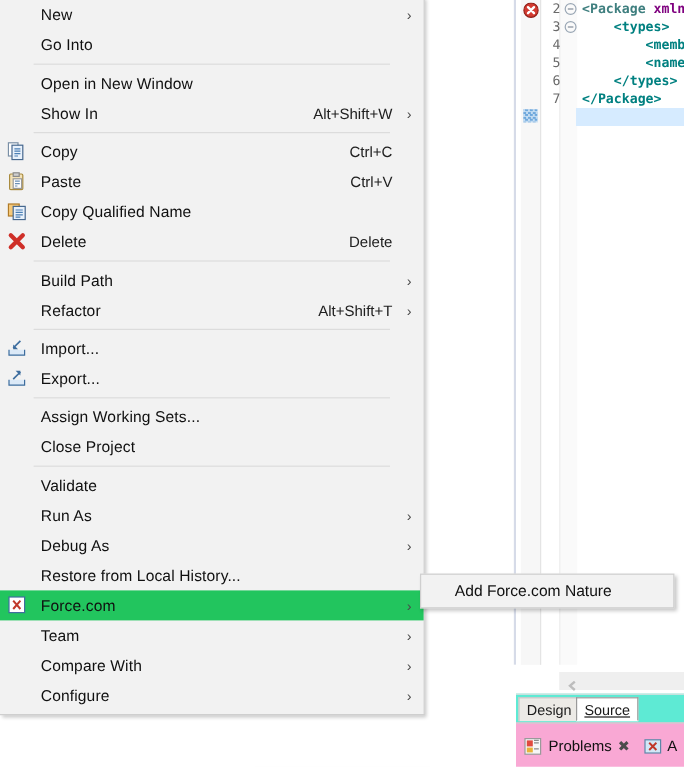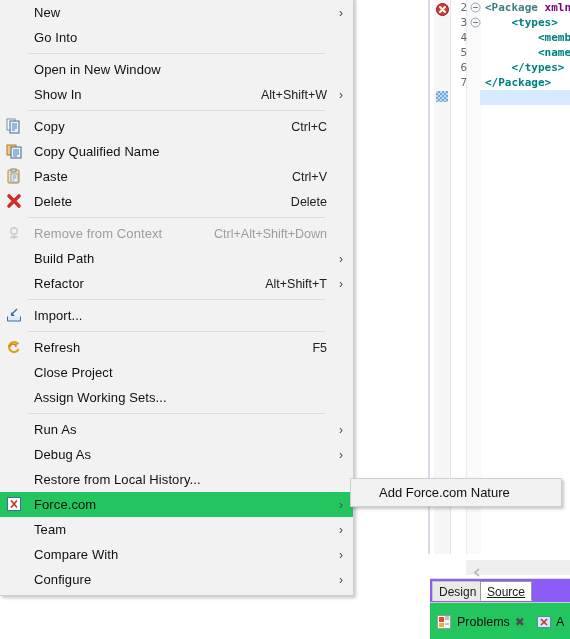--- a/index.html
+++ b/index.html
@@ -32,25 +32,25 @@
 
   .err-icon{position:absolute;left:436px;top:2px;width:13px;height:13px;}
   .ovr-box{position:absolute;left:436px;top:91px;width:12px;height:11px;
     background:
       repeating-conic-gradient(#6fa8dc 0% 25%, #c3dcf2 0% 50%) 0 0/4px 4px;}
 
   
   .hscroll{position:absolute;left:466px;top:560px;width:104px;height:15px;background:#efefef;}
   .hscroll .arrow{position:absolute;left:7px;top:3px;}
   .hsep{position:absolute;left:466px;top:554px;width:104px;height:6px;background:#ffffff;}
-  .tabstrip{position:absolute;left:430px;top:578px;width:140px;height:24px;background:#8b5cf6;border-top:1px solid #e0e0e0;}
+  .tabstrip{position:absolute;left:430px;top:578px;width:140px;height:24px;background:#5eead4;border-top:1px solid #e0e0e0;}
   .etab{position:absolute;top:2px;height:20px;line-height:20px;font-size:12px;color:#1b1b1b;padding:0 6px;box-sizing:border-box;}
   .etab.inactive{background:#eceae6;border:1px solid #c5c5c5;border-bottom:none;}
   .etab.active{background:#ffffff;border:1px solid #9a9a9a;border-bottom:1px solid #ffffff;text-decoration:underline;}
-  .bottomview{position:absolute;left:430px;top:602px;width:140px;height:37px;background:#22c55e;border-top:1px solid #cfcfcf;}
+  .bottomview{position:absolute;left:430px;top:602px;width:140px;height:37px;background:#f9a8d4;border-top:1px solid #cfcfcf;}
   .bv-tab{position:absolute;top:6px;height:26px;display:flex;align-items:center;font-size:12.5px;color:#111;}
   .bv-close{margin-left:5px;color:#4c4c4c;font-size:12px;}
   .left-white{position:absolute;left:358px;top:0;width:70px;height:639px;background:#ffffff;}
   .bl-white{position:absolute;left:358px;top:554px;width:75px;height:85px;background:#ffffff;}
 
   
   #ctx-menu{
     position:absolute;left:0;top:-3px;width:354px;
     background:#f2f2f2;border:1px solid #cfcfcf;border-left:none;border-top:none;
     box-shadow:2px 2px 3px rgba(0,0,0,.22);
@@ -175,88 +175,81 @@
       <span class="ico"><svg width="16" height="16" viewBox="0 0 16 16">
           <rect x="1" y="1" width="8" height="11" fill="#fdfdfd" stroke="#7a8fa6"></rect>
           <rect x="4" y="3" width="9" height="12" fill="#e8f1fb" stroke="#46688f"></rect>
           <path d="M6 6h5M6 8h5M6 10h5M6 12h3" stroke="#4a7fb5" stroke-width="1"></path>
         </svg></span>
       <span class="lbl">Copy</span>
       <span class="acc">Ctrl+C</span>
     </div>
     <div class="mi">
       <span class="ico"><svg width="16" height="16" viewBox="0 0 16 16">
-          <rect x="1" y="2" width="9" height="10" fill="#f6c97a" stroke="#b07b28"></rect>
-          <rect x="5" y="4" width="10" height="11" fill="#e8f1fb" stroke="#46688f"></rect>
-          <path d="M7 7h6M7 9h6M7 11h6M7 13h4" stroke="#4a7fb5" stroke-width="1"></path>
-        </svg></span>
-      <span class="lbl">Copy Qualified Name</span>
-    </div>
-    <div class="mi">
-      <span class="ico"><svg width="16" height="16" viewBox="0 0 16 16">
           <rect x="2" y="2" width="11" height="13" rx="1" fill="#f3e2b8" stroke="#a98b3e"></rect>
           <rect x="5" y="1" width="5" height="3" fill="#cfcfcf" stroke="#8a8a8a"></rect>
           <rect x="5" y="6" width="7" height="8" fill="#fdfdfd" stroke="#9a9a9a"></rect>
           <path d="M6.5 8h4M6.5 10h4M6.5 12h2" stroke="#6a8fb5"></path>
         </svg></span>
       <span class="lbl">Paste</span>
       <span class="acc">Ctrl+V</span>
     </div>
     <div class="mi">
       <span class="ico"><svg width="16" height="16" viewBox="0 0 16 16">
+          <rect x="1" y="2" width="9" height="10" fill="#f6c97a" stroke="#b07b28"></rect>
+          <rect x="5" y="4" width="10" height="11" fill="#e8f1fb" stroke="#46688f"></rect>
+          <path d="M7 7h6M7 9h6M7 11h6M7 13h4" stroke="#4a7fb5" stroke-width="1"></path>
+        </svg></span>
+      <span class="lbl">Copy Qualified Name</span>
+    </div>
+    <div class="mi">
+      <span class="ico"><svg width="16" height="16" viewBox="0 0 16 16">
           <path d="M3 3 L13 13 M13 3 L3 13" stroke="#cf2f28" stroke-width="3.6" stroke-linecap="round"></path>
         </svg></span>
       <span class="lbl">Delete</span>
       <span class="acc">Delete</span>
     </div>
     <div class="msep"></div>
-    <div class="mi disabled">
-      <span class="ico"><svg width="16" height="16" viewBox="0 0 16 16" opacity="0.45">
-          <circle cx="8" cy="6" r="3.2" fill="none" stroke="#9a9a9a" stroke-width="1.4"></circle>
-          <path d="M4 12 L12 12" stroke="#9a9a9a" stroke-width="1.4"></path>
-          <path d="M8 9 L8 13 M6 11.5 L8 13.5 L10 11.5" stroke="#9a9a9a" stroke-width="1.2" fill="none"></path>
-        </svg></span>
-      <span class="lbl">Remove from Context</span>
-      <span class="acc">Ctrl+Alt+Shift+Down</span>
-    </div>
     <div class="mi">
       <span class="lbl">Build Path</span>
       <span class="arr">›</span>
     </div>
     <div class="mi">
       <span class="lbl">Refactor</span>
       <span class="acc">Alt+Shift+T</span>
       <span class="arr">›</span>
     </div>
     <div class="msep"></div>
     <div class="mi">
       <span class="ico"><svg width="16" height="16" viewBox="0 0 16 16">
           <path d="M1.5 9.5 L1.5 14 L14.5 14 L14.5 9.5" fill="#dbe9f7" stroke="#3d6d9e"></path>
           <path d="M11 2 L5 8" stroke="#3d6d9e" stroke-width="1.4"></path>
           <path d="M5 5 L5 9 L9 9" fill="#3d6d9e"></path>
         </svg></span>
       <span class="lbl">Import...</span>
     </div>
-    <div class="msep"></div>
-    <div class="mi">
-      <span class="ico"><svg width="16" height="16" viewBox="0 0 16 16">
-          <path d="M12 5 A5 5 0 1 0 12.6 10" fill="none" stroke="#e0a020" stroke-width="2.2"></path>
-          <path d="M9 2 L13.5 4.5 L9.5 6.5 Z" fill="#e0a020"></path>
-          <path d="M4 8 A3 3 0 0 1 10 8" fill="none" stroke="#c98a10" stroke-width="1.6"></path>
-        </svg></span>
-      <span class="lbl">Refresh</span>
-      <span class="acc">F5</span>
+    <div class="mi">
+      <span class="ico"><svg width="16" height="16" viewBox="0 0 16 16">
+          <path d="M1.5 9.5 L1.5 14 L14.5 14 L14.5 9.5" fill="#dbe9f7" stroke="#3d6d9e"></path>
+          <path d="M5 9 L11 3" stroke="#3d6d9e" stroke-width="1.4"></path>
+          <path d="M11 6 L11 2 L7 2" fill="#3d6d9e"></path>
+        </svg></span>
+      <span class="lbl">Export...</span>
+    </div>
+    <div class="msep"></div>
+    <div class="mi">
+      <span class="lbl">Assign Working Sets...</span>
     </div>
     <div class="mi">
       <span class="lbl">Close Project</span>
     </div>
-    <div class="mi">
-      <span class="lbl">Assign Working Sets...</span>
-    </div>
-    <div class="msep"></div>
+    <div class="msep"></div>
+    <div class="mi">
+      <span class="lbl">Validate</span>
+    </div>
     <div class="mi">
       <span class="lbl">Run As</span>
       <span class="arr">›</span>
     </div>
     <div class="mi">
       <span class="lbl">Debug As</span>
       <span class="arr">›</span>
     </div>
     <div class="mi">
       <span class="lbl">Restore from Local History...</span>

